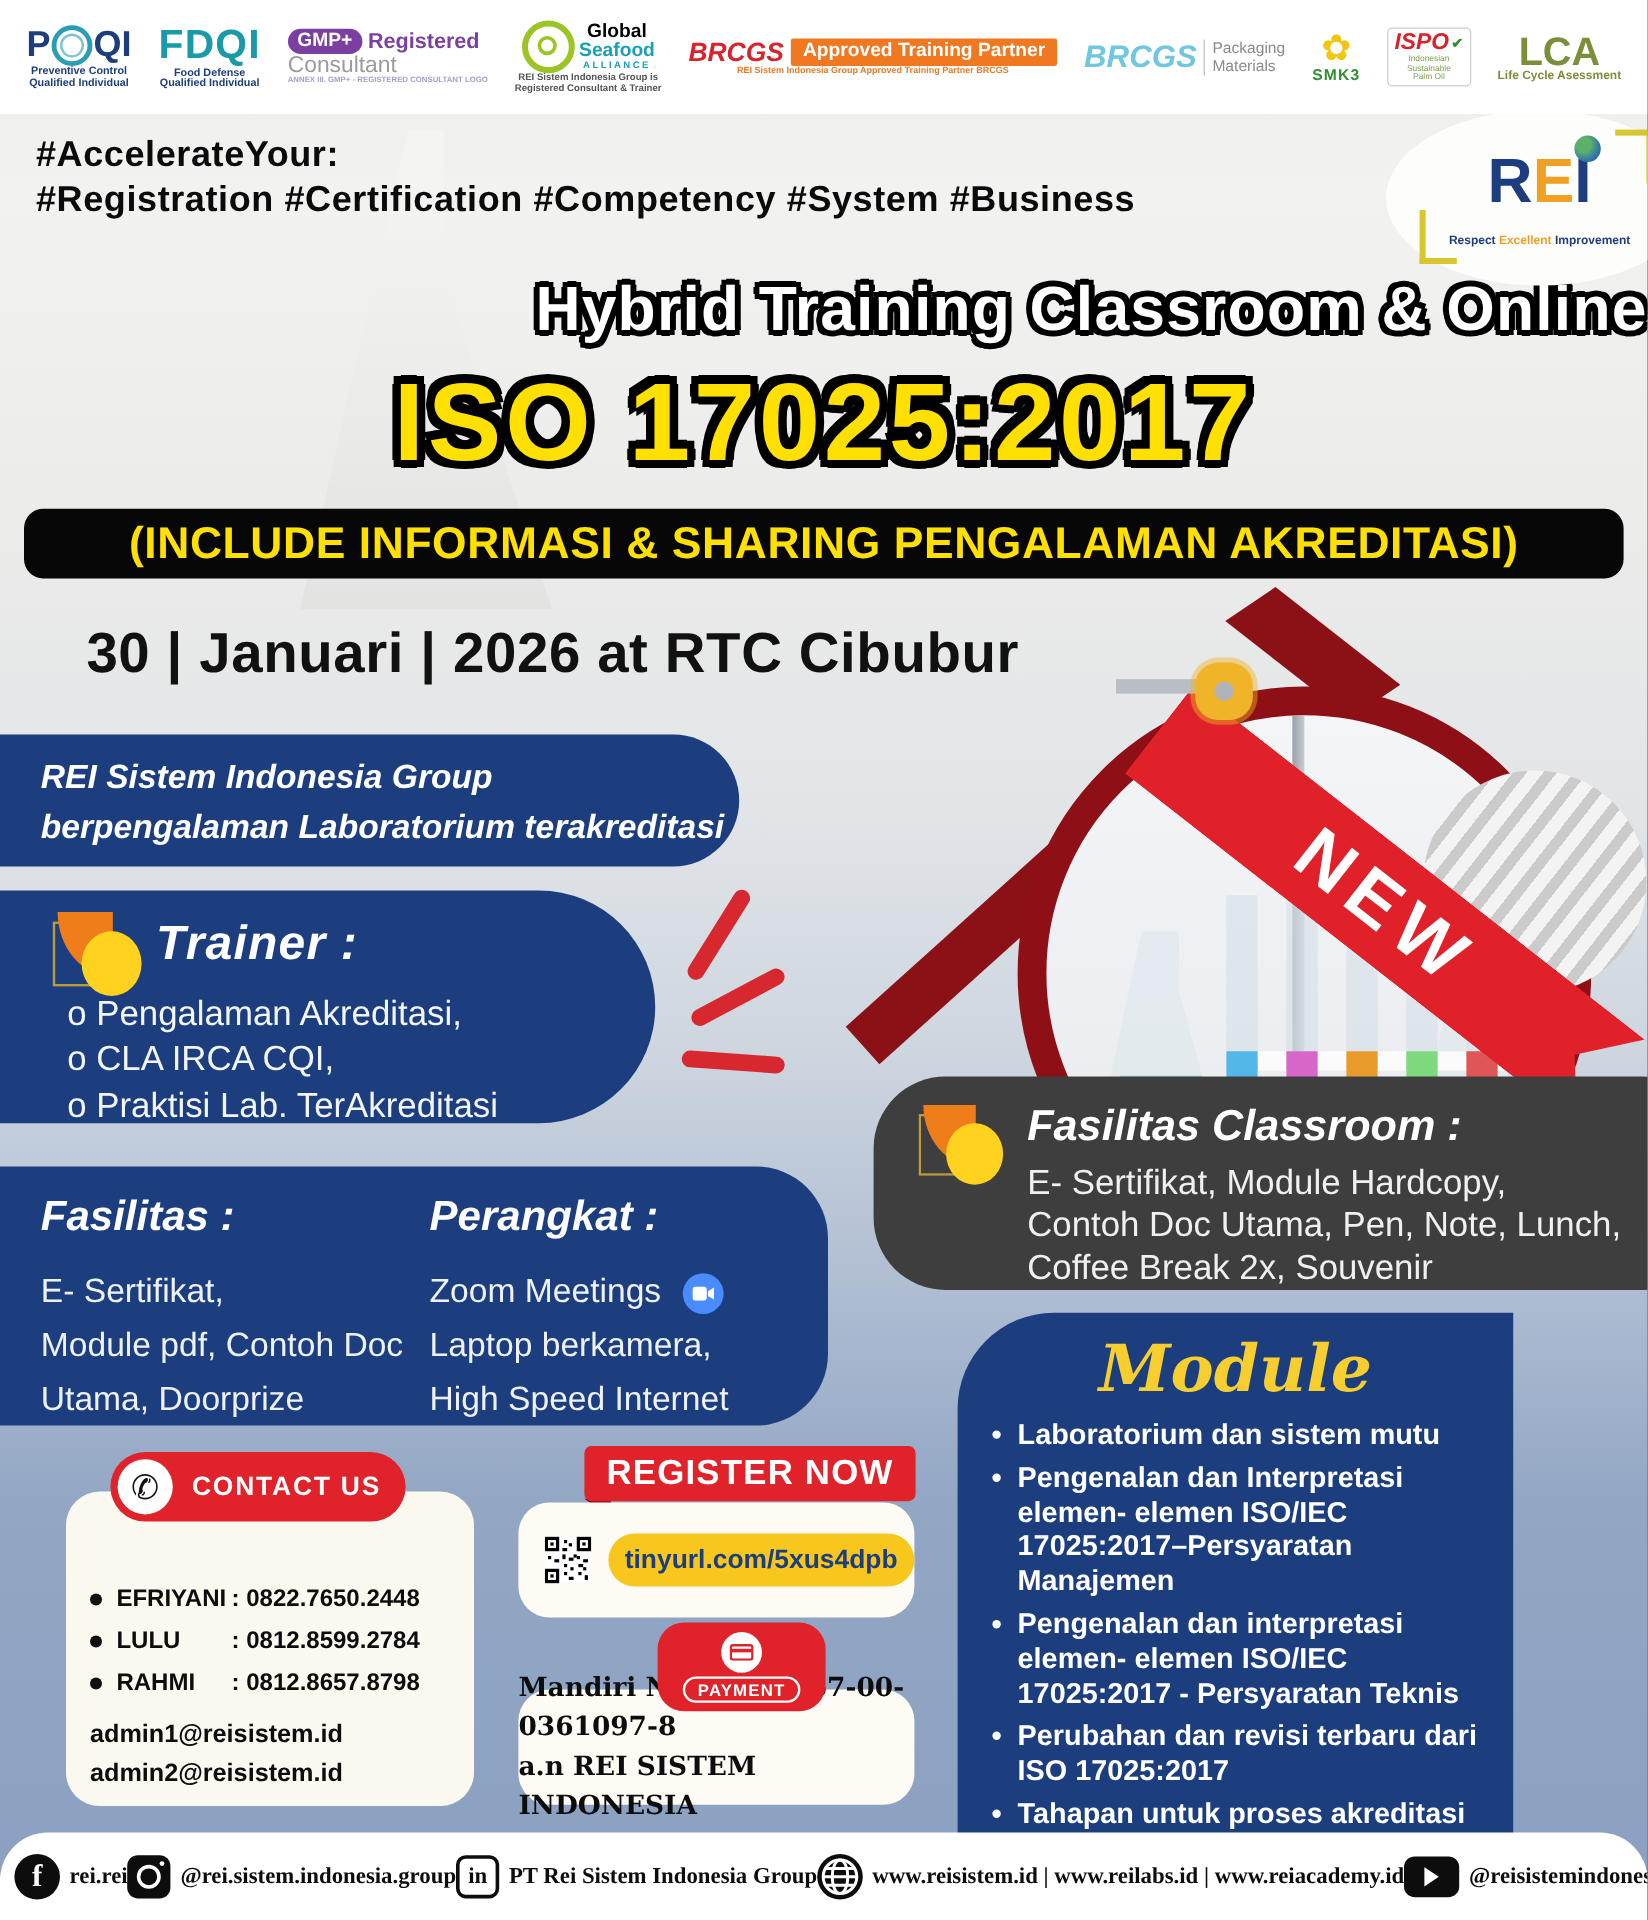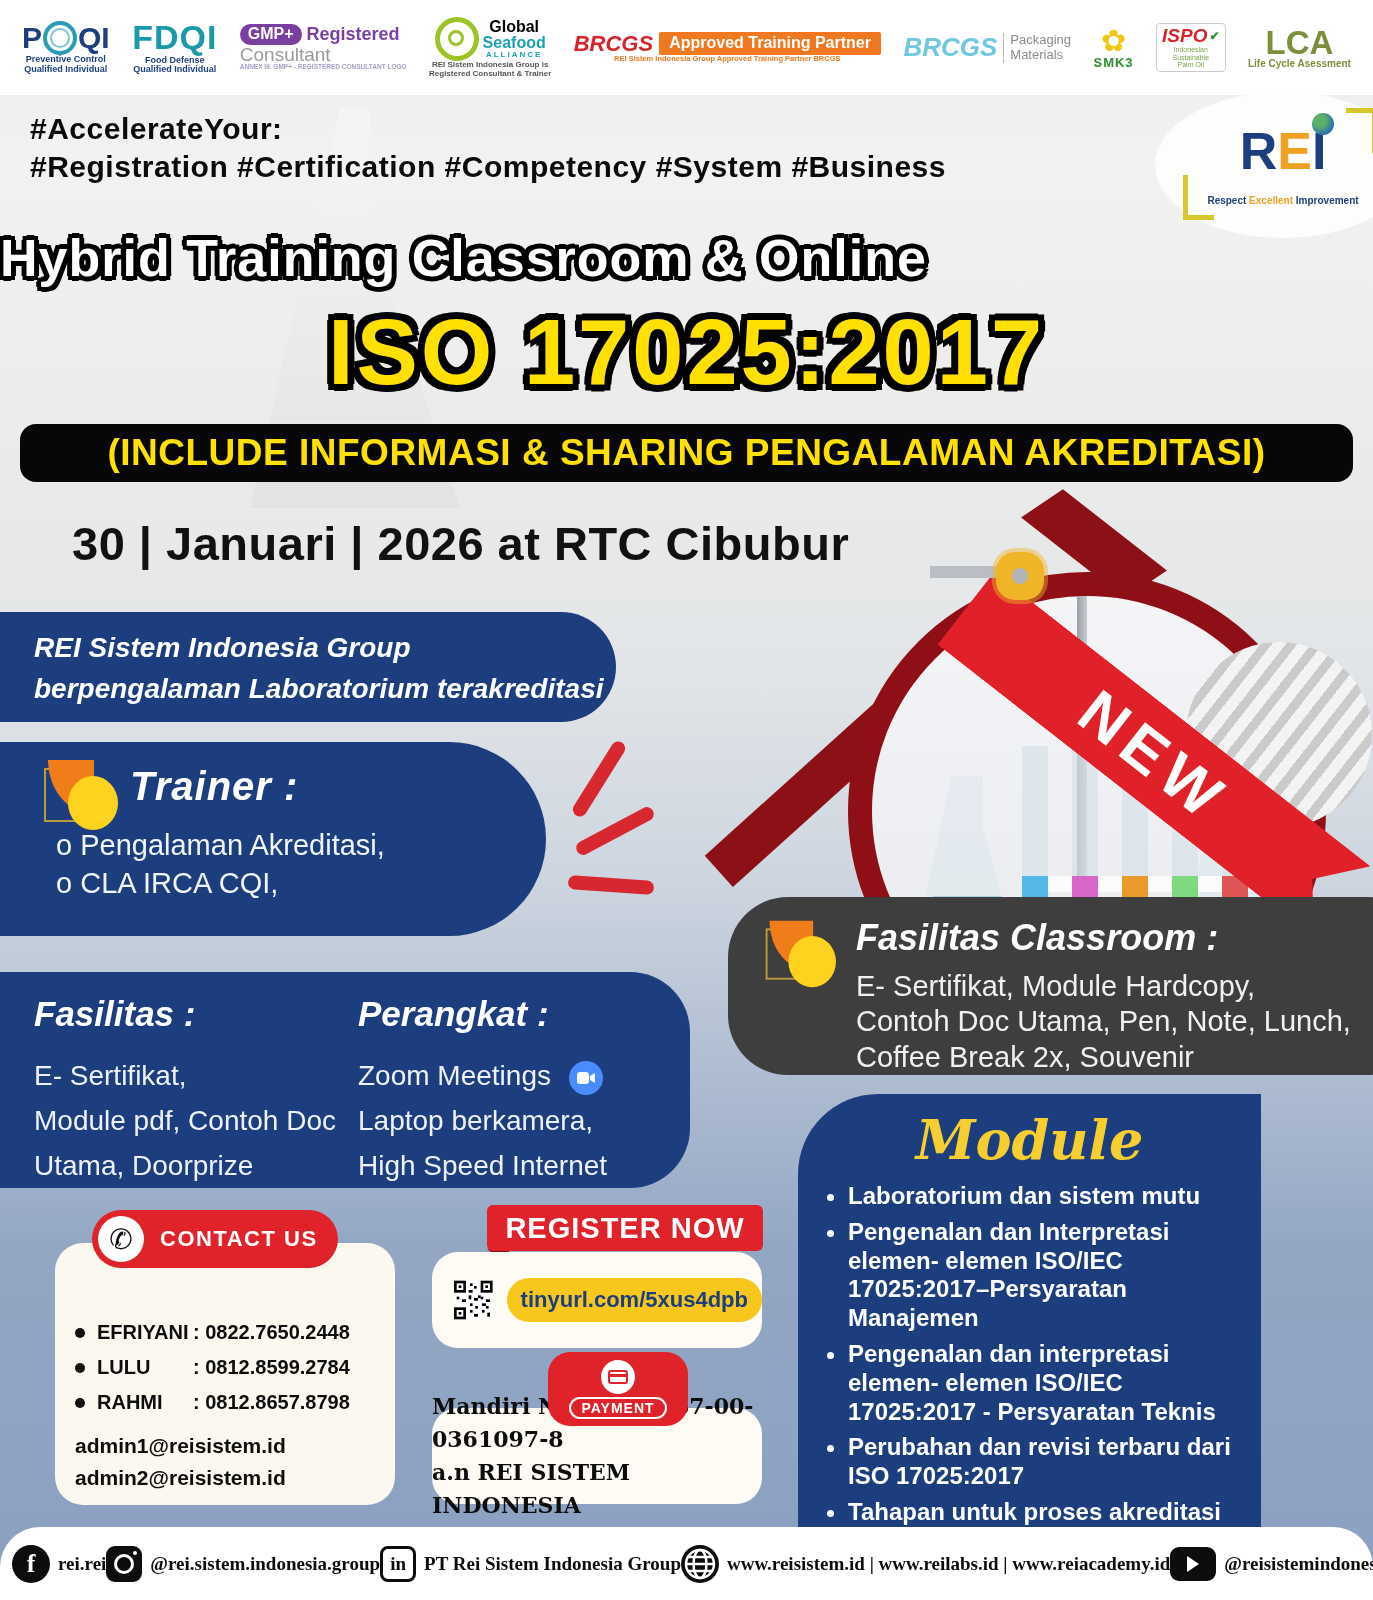--- a/index.html
+++ b/index.html
@@ -47,21 +47,21 @@
     clip-path:polygon(43% 0,57% 0,57% 30%,100% 100%,0 100%);z-index:1;}
   .hashtags{left:30px;top:110px;z-index:5;color:#0b0b0b;font-weight:800;font-size:30px;letter-spacing:.5px;line-height:1.25;}
   .rei-blob{right:-38px;top:92px;width:256px;height:146px;background:#fdfdfb;border-radius:50%;z-index:6;display:flex;flex-direction:column;align-items:center;justify-content:center;}
   .rei-word{font-size:52px;font-weight:900;line-height:1;position:relative;}
   .rei-r,.rei-i{color:#1d3e7e;} .rei-e{color:#f0a023;}
   .rei-globe{position:absolute;right:-8px;top:-12px;width:22px;height:22px;border-radius:50%;background:radial-gradient(circle at 35% 35%,#5cb06a 30%,#2a6fb0 70%);}
   .rei-tag{font-size:10px;font-weight:bold;margin-top:18px;}
   .rei-tag .t1,.rei-tag .t3{color:#1d3e7e;} .rei-tag .t2{color:#f0a023;}
   .rei-brk1{position:absolute;left:28px;bottom:18px;width:26px;height:40px;border-left:5px solid #d8c62e;border-bottom:5px solid #d8c62e;}
   .rei-brk2{position:absolute;right:34px;top:16px;width:26px;height:40px;border-right:5px solid #d8c62e;border-top:5px solid #d8c62e;}
-  .title-line{left:0;top:228px;width:1373px;text-align:left;z-index:5;color:#fff;font-weight:800;font-size:52px;letter-spacing:1px;
+  .title-line{left:0;top:228px;width:1373px;text-align:right;z-index:5;color:#fff;font-weight:800;font-size:52px;letter-spacing:1px;
     text-shadow:-4px -4px 0 #000,4px -4px 0 #000,-4px 4px 0 #000,4px 4px 0 #000,0 -5px 0 #000,0 5px 0 #000,-5px 0 0 #000,5px 0 0 #000;}
   .title-main{left:0;top:300px;width:1373px;text-align:center;z-index:5;color:#ffe000;font-weight:900;font-size:92px;letter-spacing:3px;
     text-shadow:-6px -6px 0 #000,6px -6px 0 #000,-6px 6px 0 #000,6px 6px 0 #000,0 -7px 0 #000,0 7px 0 #000,-7px 0 0 #000,7px 0 0 #000;}
   .title-sub{left:20px;top:424px;width:1333px;height:58px;background:#070707;border-radius:16px;z-index:5;
     display:flex;align-items:center;justify-content:center;color:#ffe000;font-weight:800;font-size:37px;letter-spacing:.5px;white-space:nowrap;}
   .date-line{left:72px;top:516px;z-index:5;color:#111;font-weight:800;font-size:47px;letter-spacing:.5px;}
   
   .pill{background:#1d3e7e;color:#fff;z-index:4;box-sizing:border-box;}
   .exp-pill{left:0;top:612px;width:616px;height:110px;border-radius:0 55px 55px 0;padding:16px 0 0 34px;
     font-style:italic;font-weight:bold;font-size:28px;line-height:1.45;}
@@ -253,20 +253,21 @@
   <div class="abs pill trainer-pill">
     <div class="fold-icon">
       <span class="fi-outline"></span>
       <span class="fi-orange"></span>
       <span class="fi-yellow"></span>
     </div>
     <div class="trainer-head">Trainer :</div>
     <div class="trainer-items">
       <div>o Pengalaman Akreditasi,</div>
       <div>o CLA IRCA CQI,</div>
+      <div>o Praktisi Lab. TerAkreditasi</div>
     </div>
   </div>
 
   <div class="strokes">
     <div class="abs st" style="left:556px;top:772px;transform:rotate(-58deg);"></div>
     <div class="abs st" style="left:572px;top:824px;transform:rotate(-28deg);"></div>
     <div class="abs st" style="left:568px;top:878px;transform:rotate(4deg);"></div>
   </div>
 
   <div class="abs pill fp-panel">

